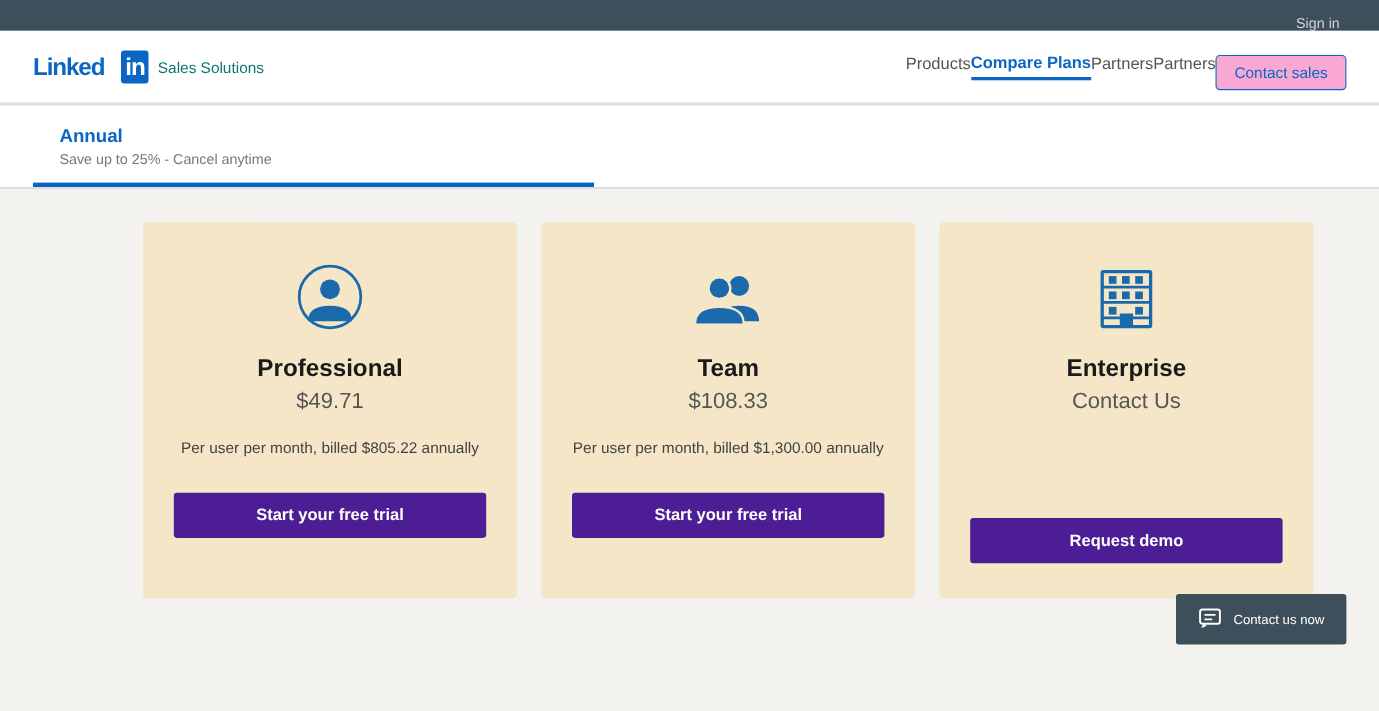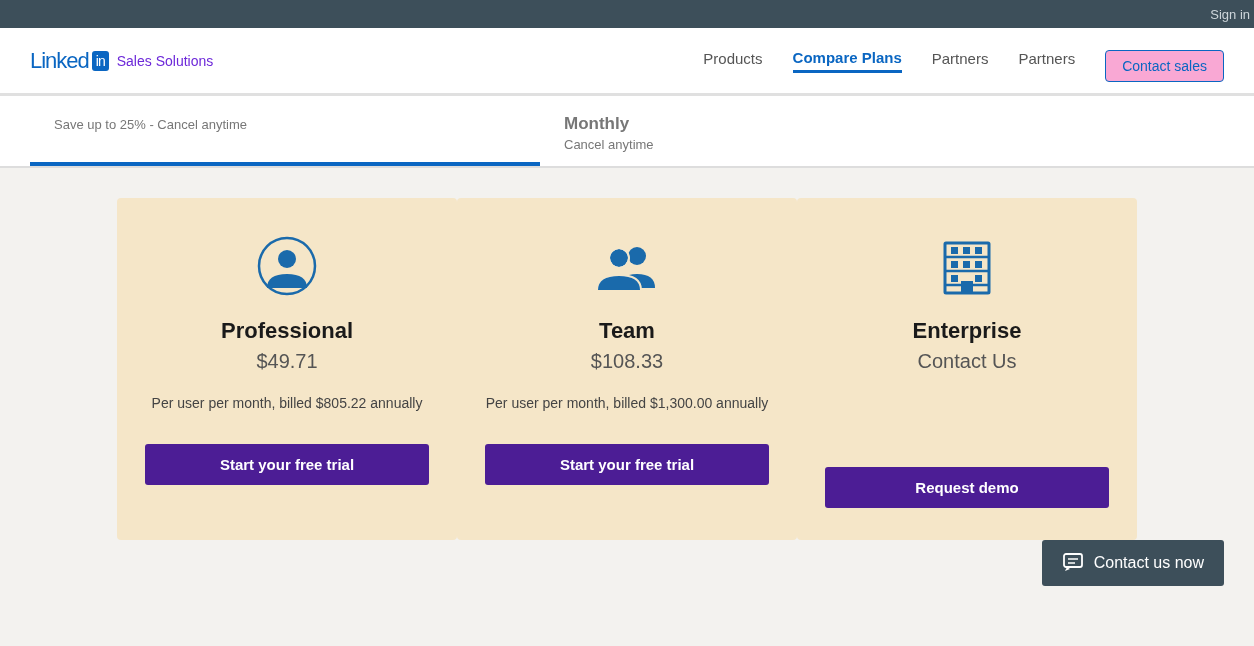--- a/index.html
+++ b/index.html
@@ -3,23 +3,23 @@
   <meta charset="utf-8">
   <style>
     * { box-sizing: border-box; margin: 0; padding: 0; }
     body { font-family: -apple-system, BlinkMacSystemFont, 'Segoe UI', Arial, sans-serif; background: #f3f2ef; }
 
     
     .top-bar {
       background: #3d4f5a;
       height: 28px;
       display: flex;
-      align-items: center;
+      align-items: flex-end;
       justify-content: flex-end;
-      padding-right: 4px;
+      padding-right: 36px;
     }
     .top-bar a {
       color: #cdd5da;
       font-size: 13px;
       text-decoration: none;
     }
 
     
     .nav {
       background: #fff;
@@ -33,41 +33,40 @@
     .nav-brand {
       display: flex;
       align-items: center;
       gap: 8px;
       margin-right: auto;
     }
     .linkedin-logo {
       display: flex;
       align-items: center;
       font-size: 22px;
-      font-weight: 400;
+      font-weight: 700;
       color: #0a66c2;
       letter-spacing: -1px;
     }
     .linkedin-logo .in-box {
       background: #0a66c2;
       color: #fff;
       padding: 2px 4px;
       border-radius: 3px;
-      font-size: 14px;
-      margin-left: 3px;
+      font-size: 22px;
+      margin-left: 15px;
     }
     .nav-brand-text {
-      color: #6d28d9;
+      color: #0f766e;
       font-size: 14px;
       font-weight: 400;
     }
     .nav-links {
       display: flex;
       align-items: center;
-      gap: 30px;
     }
     .nav-link {
       color: #555;
       font-size: 15px;
       text-decoration: none;
       padding-bottom: 4px;
       cursor: pointer;
     }
     .nav-link.active {
       color: #0a66c2;
@@ -119,21 +118,22 @@
 
     
     .main {
       padding: 30px 60px;
       background: #f3f2ef;
       min-height: 480px;
     }
 
     .cards-container {
       display: flex;
-      justify-content: center;
+      gap: 22px;
+      justify-content: flex-end;
     }
 
     .card {
       background: #f5e6c8;
       border-radius: 4px;
       padding: 36px 28px 32px 28px;
       flex: 1;
       max-width: 340px;
       display: flex;
       flex-direction: column;
@@ -183,21 +183,21 @@
 
     
     .tooltip-bar {
       position: fixed;
       bottom: 60px;
       right: 30px;
       background: #3d4f5a;
       color: #fff;
       padding: 12px 20px;
       border-radius: 3px;
-      font-size: 16px;
+      font-size: 12px;
       display: flex;
       align-items: center;
       gap: 10px;
       cursor: pointer;
       z-index: 100;
     }
     .tooltip-icon {
       font-size: 18px;
     }
 
@@ -223,25 +223,22 @@
     <a class="nav-link">Products</a>
     <a class="nav-link active">Compare Plans</a>
     <a class="nav-link">Partners</a>
     <a class="nav-link">Partners</a>
     <button class="nav-btn">Contact sales</button>
   </div>
 </nav>
 
 <div class="tab-section">
   <div class="tab active">
+    <div class="tab-title">Annual</div>
     <div class="tab-subtitle">Save up to 25% - Cancel anytime</div>
-  </div>
-  <div class="tab inactive">
-    <div class="tab-title">Monthly</div>
-    <div class="tab-subtitle">Cancel anytime</div>
   </div>
 </div>
 
 <div class="main">
   <div class="cards-container">
 
     <div class="card">
       <div class="card-icon">
         <svg width="60" height="60" viewBox="0 0 60 60" fill="none" xmlns="http://www.w3.org/2000/svg">
           <circle cx="30" cy="30" r="28" stroke="#1a6aab" stroke-width="2.5" fill="none"></circle>

